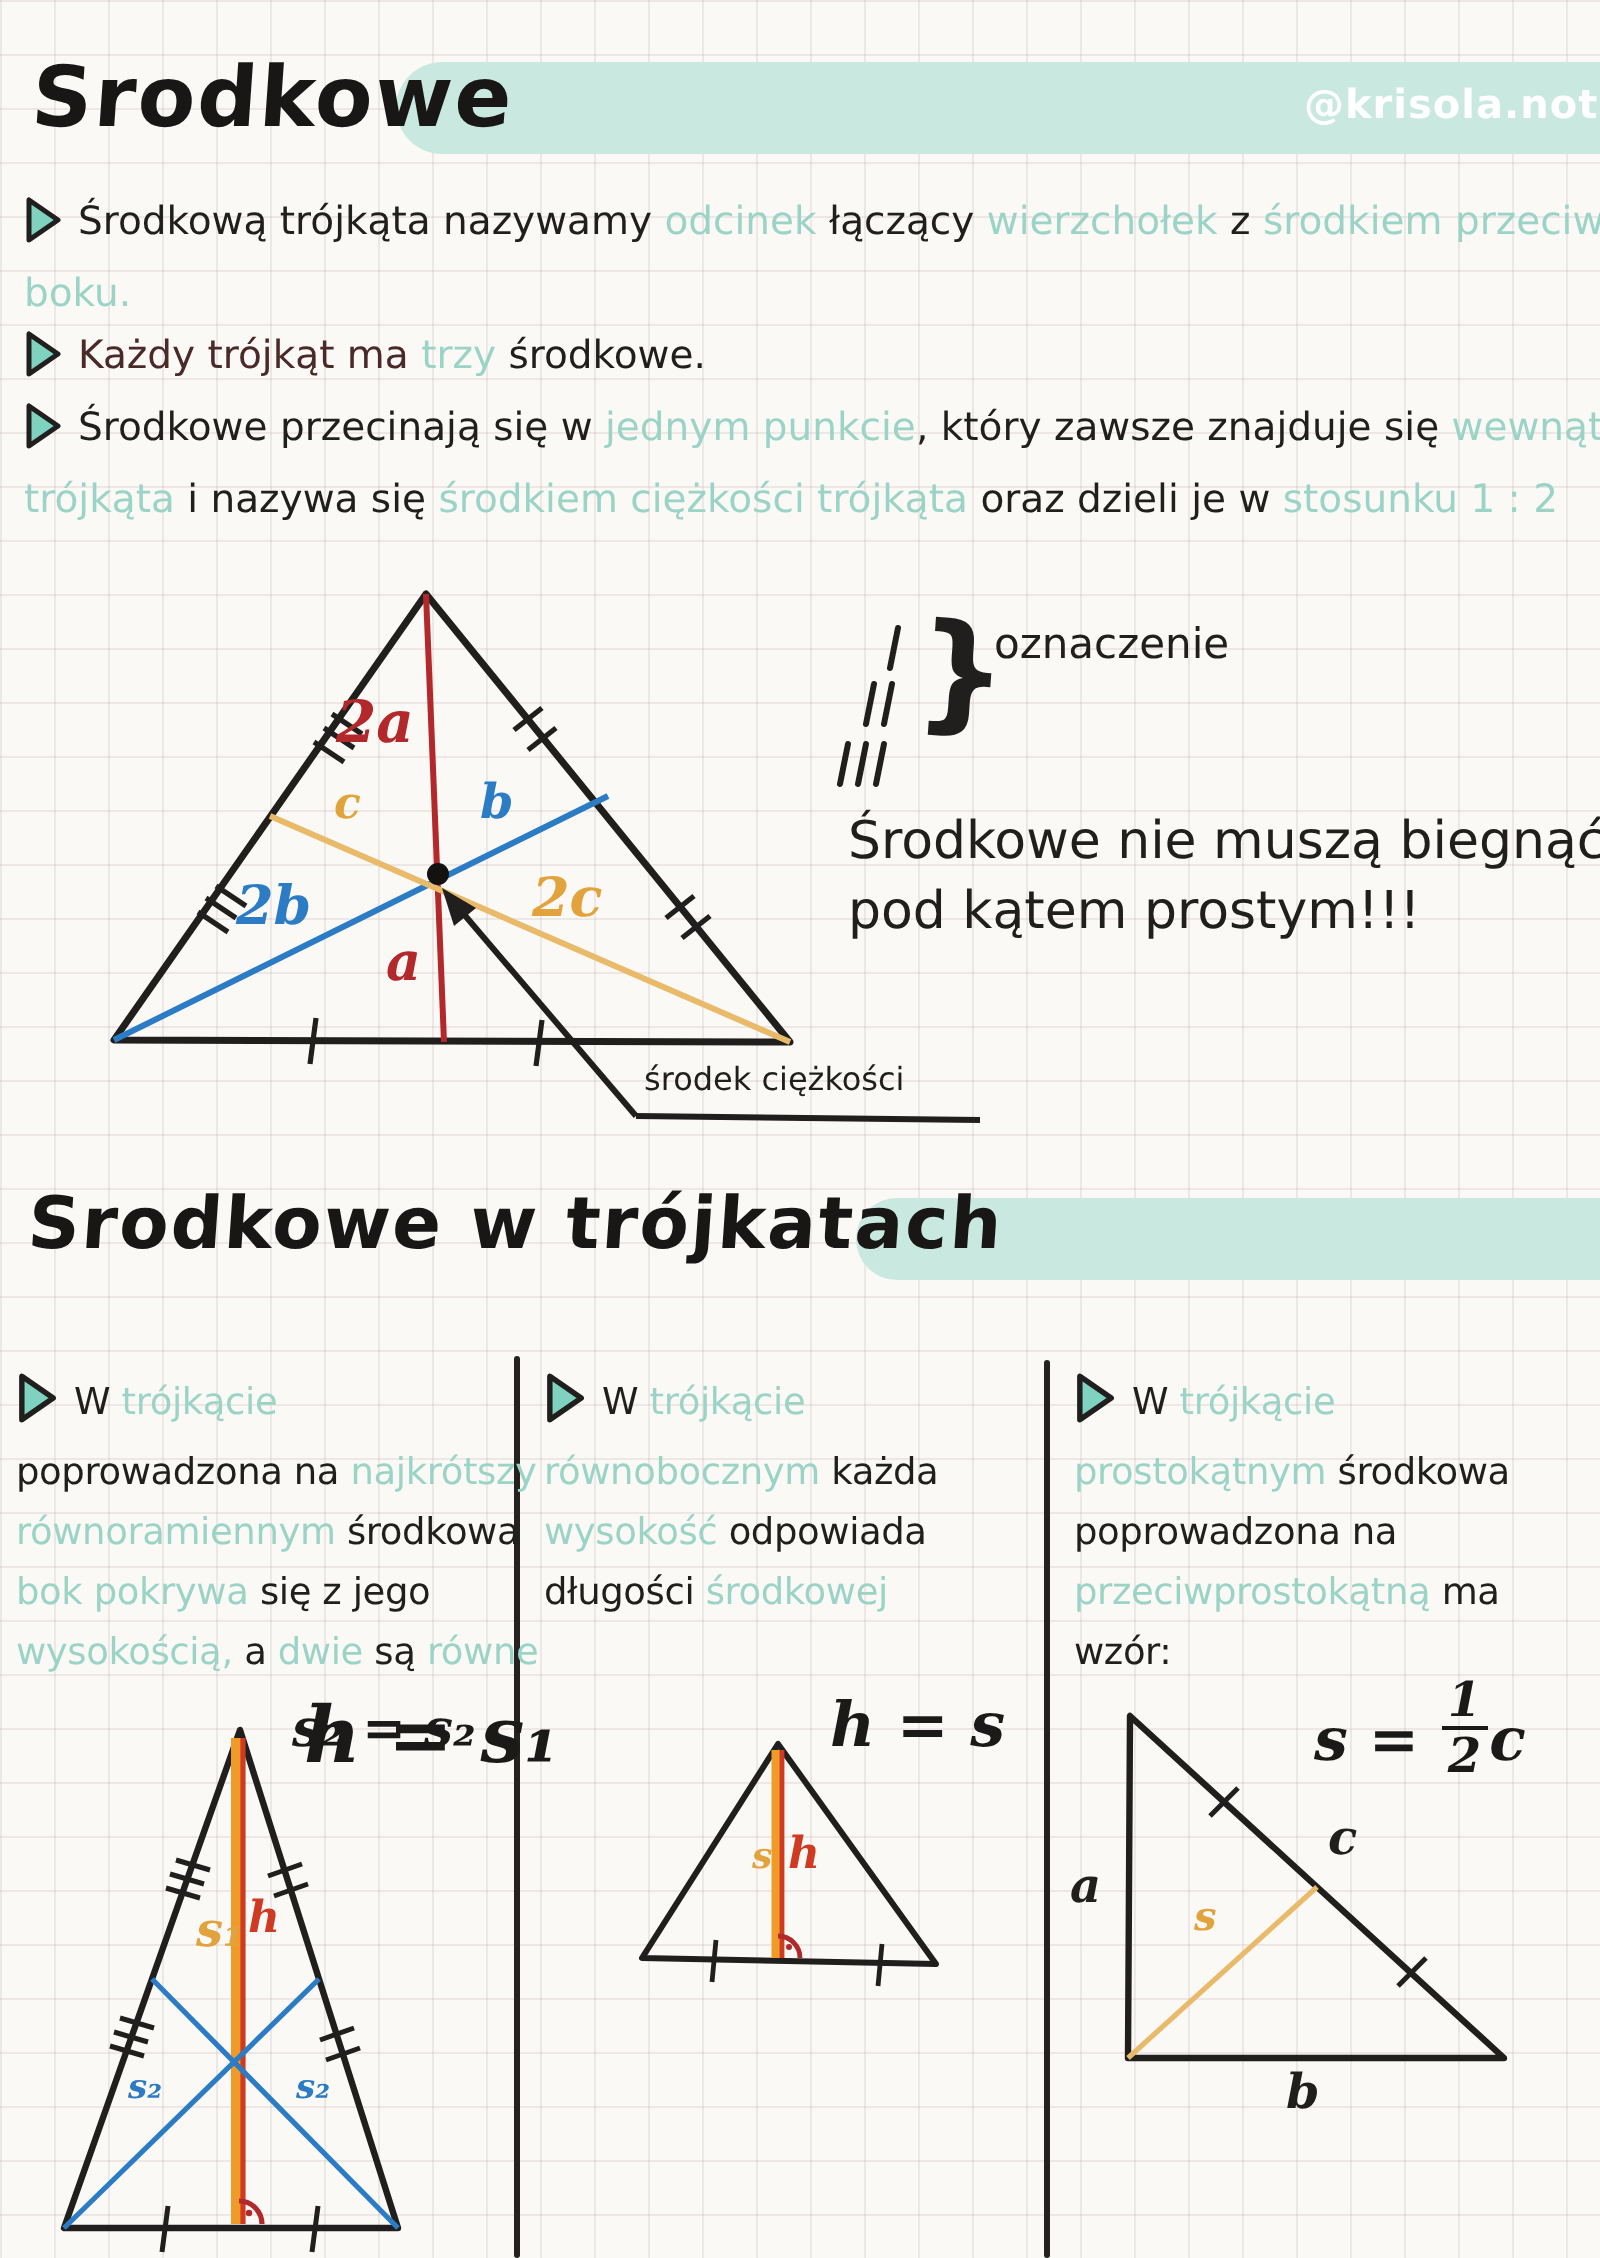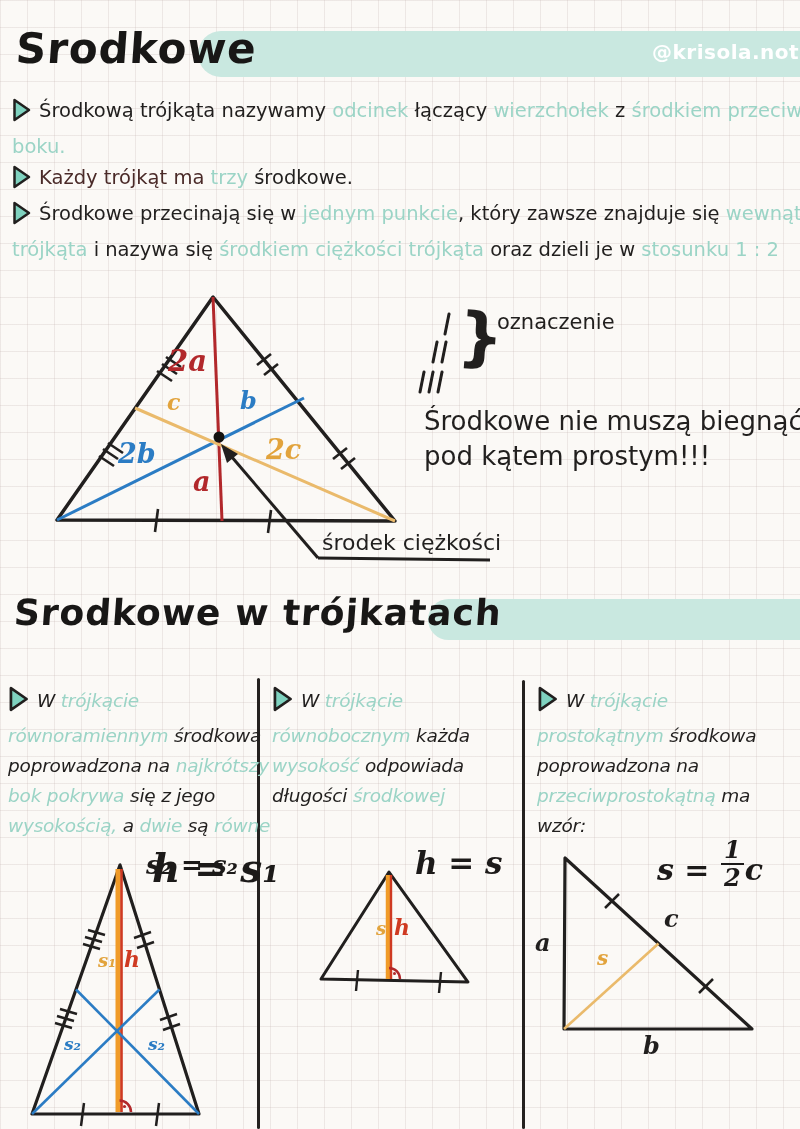--- a/index.html
+++ b/index.html
@@ -25,21 +25,21 @@
   .t2{left:14px;top:592px;font-size:36px;}
   .watermark{position:absolute;left:652px;top:40px;color:#ffffff;font-weight:bold;
              font-size:20px;letter-spacing:0.5px;}
   
   .iline{position:relative;line-height:31px;font-size:19.5px;margin:0;white-space:nowrap;}
   .intro{position:absolute;left:12px;top:95px;width:786px;}
   .c-black{color:#211f1e;}
   .c-teal{color:#9bd4c6;margin-top:16px;}
   .c-maroon{color:#4a2a28;margin-top:32px;}
   .bullet{display:inline-block;vertical-align:-5px;margin-right:8px;}
-  .colblock{position:absolute;font-size:18.5px;line-height:30px;letter-spacing:-0.2px;font-style:italic;}
+  .colblock{position:absolute;font-size:18.5px;line-height:30px;letter-spacing:-0.2px;}
   .colblock .iline{font-size:18.5px;line-height:30px;}
   .divider{position:absolute;width:3px;background:#24211f;border-radius:2px;}
   
   .dlabel{position:absolute;font-family:"DejaVu Serif",serif;font-style:italic;
           font-weight:bold;white-space:nowrap;}
   .annot{position:absolute;font-size:21px;white-space:nowrap;}
   .brace{position:absolute;font-size:64px;font-weight:bold;transform:rotate(4deg);}
   .note-line{position:absolute;font-size:26px;white-space:nowrap;}
   .formula{position:absolute;font-family:"DejaVu Serif",serif;font-style:italic;
            font-weight:bold;color:#1c1a19;white-space:nowrap;}
@@ -102,21 +102,21 @@
       <line x1="128" y1="227" x2="125" y2="250"></line>
         <line x1="241" y1="228" x2="238" y2="251"></line>
     </g>
   </svg>
   <span class="dlabel" style="left:168px;top:344px;font-size:29px;color:#b2282b">2a</span>
   <span class="dlabel" style="left:193px;top:466px;font-size:27px;color:#b2282b">a</span>
   <span class="dlabel" style="left:167px;top:389px;font-size:22px;color:#e2a33c">c</span>
   <span class="dlabel" style="left:240px;top:386px;font-size:24px;color:#2b7cc4">b</span>
   <span class="dlabel" style="left:118px;top:438px;font-size:27px;color:#2b7cc4">2b</span>
   <span class="dlabel" style="left:266px;top:434px;font-size:27px;color:#e2a33c">2c</span>
-  <span class="annot" style="left:322px;top:530px;font-size:22px">środek ciężkości</span>
+  <span class="annot" style="left:322px;top:530px;font-size:16px">środek ciężkości</span>
 
   <svg style="left:416px;top:312px" width="50" height="88" viewBox="0 0 50 88">
     <g stroke="#211f1e" stroke-width="3" stroke-linecap="round">
       <line x1="33" y1="2" x2="29" y2="22"></line>
       <line x1="21" y1="30" x2="17" y2="50"></line>
         <line x1="30" y1="30" x2="26" y2="50"></line>
       <line x1="8" y1="60" x2="4" y2="80"></line>
         <line x1="17" y1="60" x2="13" y2="80"></line>
         <line x1="26" y1="60" x2="22" y2="80"></line>
     </g>
@@ -130,22 +130,22 @@
   <div class="hl-bar bar2"></div>
   <div class="title t2">Srodkowe w trójkatach</div>
 
   <div class="divider" style="left:257px;top:678px;height:451px"></div>
   <div class="divider" style="left:522px;top:680px;height:449px"></div>
 
   <div class="colblock" style="left:8px;top:686px;width:250px">
     <p class="iline"><span class="bullet"><svg style="position:static" width="21" height="26" viewBox="0 0 19 24">
             <path d="M2.5 2 L2.5 22 L17 12 Z" fill="#7fd2bf" stroke="#211f1e" stroke-width="2.5" stroke-linejoin="round"></path>
           </svg></span><span><span class="c-black">W </span><span class="c-teal">trójkącie</span></span></p>
+    <p class="iline"><span><span class="c-black">poprowadzona na </span><span class="c-teal">najkrótszy</span></span></p>
     <p class="iline"><span><span class="c-teal">równoramiennym </span><span class="c-black">środkowa</span></span></p>
-    <p class="iline"><span><span class="c-black">poprowadzona na </span><span class="c-teal">najkrótszy</span></span></p>
     <p class="iline"><span><span class="c-teal">bok pokrywa </span><span class="c-black">się z jego</span></span></p>
     <p class="iline"><span><span class="c-teal">wysokością, </span><span class="c-black">a </span><span class="c-teal">dwie </span><span class="c-black">są </span><span class="c-teal">równe</span></span></p>
   </div>
   <span class="formula" style="left:152px;top:845px;font-size:39px">h = s₁</span>
   <span class="formula" style="left:146px;top:850px;font-size:26px">s₂ = s₂</span>
   <svg style="left:10px;top:852px" width="245" height="277" viewBox="0 0 245 277">
     <polygon points="110,13 22,262 189,262" fill="none" stroke="#211f1e" stroke-width="3.2" stroke-linejoin="round"></polygon>
     <line x1="108" y1="17" x2="108" y2="260" stroke="#f09b28" stroke-width="5"></line>
     <line x1="111.5" y1="17" x2="111.5" y2="260" stroke="#cf3a22" stroke-width="2.6"></line>
     <line x1="22" y1="262" x2="149.5" y2="137.5" stroke="#2b7cc4" stroke-width="2.6"></line>
@@ -164,21 +164,21 @@
       <line x1="124" y1="86" x2="141" y2="80"></line>
         <line x1="127" y1="96" x2="144" y2="90"></line>
       <line x1="150" y1="168" x2="167" y2="162"></line>
         <line x1="153" y1="178" x2="170" y2="172"></line>
     </g>
     <g stroke="#211f1e" stroke-width="2.5">
       <line x1="74" y1="251" x2="71" y2="274"></line>
         <line x1="149" y1="251" x2="146" y2="274"></line>
     </g>
   </svg>
-  <span class="dlabel" style="left:98px;top:950px;font-size:18px;color:#e2a33c">s₁</span>
+  <span class="dlabel" style="left:98px;top:950px;font-size:24px;color:#e2a33c">s₁</span>
   <span class="dlabel" style="left:124px;top:946px;font-size:22px;color:#cf3a22">h</span>
   <span class="dlabel" style="left:64px;top:1034px;font-size:17px;color:#2b7cc4">s₂</span>
   <span class="dlabel" style="left:148px;top:1034px;font-size:17px;color:#2b7cc4">s₂</span>
 
   <div class="colblock" style="left:272px;top:686px;width:240px">
     <p class="iline"><span class="bullet"><svg style="position:static" width="21" height="26" viewBox="0 0 19 24">
             <path d="M2.5 2 L2.5 22 L17 12 Z" fill="#7fd2bf" stroke="#211f1e" stroke-width="2.5" stroke-linejoin="round"></path>
           </svg></span><span><span class="c-black">W </span><span class="c-teal">trójkącie</span></span></p>
     <p class="iline"><span><span class="c-teal">równobocznym </span><span class="c-black">każda</span></span></p>
     <p class="iline"><span><span class="c-teal">wysokość </span><span class="c-black">odpowiada</span></span></p>

